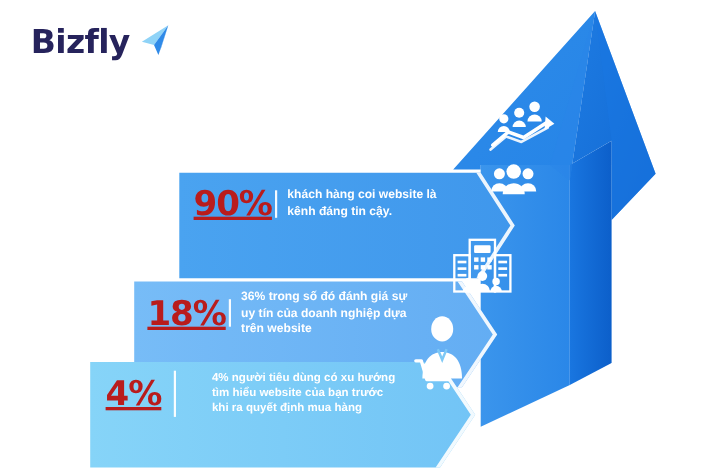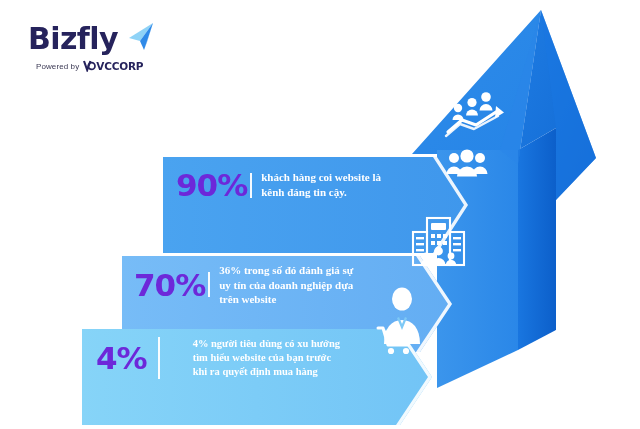--- a/index.html
+++ b/index.html
@@ -35,26 +35,27 @@
     font-family:"DejaVu Sans","Liberation Sans",sans-serif;
   }
 
   
   #art{position:absolute;left:0;top:0;width:640px;height:429px;}
 
   
   .step-text{position:absolute;display:flex;align-items:center;color:#ffffff;}
   .pct{
     font-family:"DejaVu Sans","Liberation Sans",sans-serif;
-    font-weight:bold;color:#6d28d9;letter-spacing:-1px;
+    font-weight:bold;color:#b91c1c;letter-spacing:-1px;
     white-space:nowrap;
+    text-decoration:underline;
   }
   .divider{background:#ffffff;opacity:.95;}
   .desc{
-    font-family:Liberation Serif, serif;
+    font-family:Liberation Sans, sans-serif;
     font-weight:bold;color:#ffffff;
     line-height:1.33;white-space:pre-line;
   }
 
   #t90{left:176px;top:167px;}
   #t90 .pct{font-size:31px;}
   #t90 .divider{width:2px;height:25px;margin:0 9px 0 3px;}
   #t90 .desc{font-size:11px;}
 
   #t70{left:134px;top:263px;}
@@ -72,30 +73,20 @@
 
 <div id="stage">
 
   <div id="logo">
     <div id="logo-word">Bizfly</div>
     <svg id="logo-plane" viewBox="0 0 42 30">
       <polygon points="40,1 16,16 27,19" fill="#8fd3f7"></polygon>
       <polygon points="40,1 27,19 31,28" fill="#2f8ae8"></polygon>
       <polygon points="40,1 31,28 34,20" fill="#1f7fe5" opacity="0.85"></polygon>
     </svg>
-    <div id="logo-powered">
-      <span id="powered-label">Powered by</span>
-      <span id="vccorp-mark">
-        <svg width="13" height="12" viewBox="0 0 13 12">
-          <path d="M1 1 L4.2 10 L7.4 1" fill="none" stroke="#26235c" stroke-width="2.1"></path>
-          <circle cx="8.6" cy="6" r="3.4" fill="none" stroke="#26235c" stroke-width="1.7"></circle>
-        </svg>
-        <span id="vccorp-text">VCCORP</span>
-      </span>
-    </div>
   </div>
 
   <svg id="art" viewBox="0 0 640 429">
     <defs>
       <linearGradient id="g90" x1="0" y1="0" x2="1" y2="0">
         <stop offset="0%" stop-color="#4aa3f0"></stop>
         <stop offset="100%" stop-color="#3f97ec"></stop>
       </linearGradient>
       <linearGradient id="g70" x1="0" y1="0" x2="1" y2="0">
         <stop offset="0%" stop-color="#77bcf7"></stop>
@@ -221,21 +212,21 @@
   </svg>
 
   <div class="step-text" id="t90">
     <span class="pct">90%</span>
     <span class="divider"></span>
     <span class="desc">khách hàng coi website là
 kênh đáng tin cậy.</span>
   </div>
 
   <div class="step-text" id="t70">
-    <span class="pct">70%</span>
+    <span class="pct">18%</span>
     <span class="divider"></span>
     <span class="desc">36% trong số đó đánh giá sự
 uy tín của doanh nghiệp dựa
 trên website</span>
   </div>
 
   <div class="step-text" id="t4">
     <span class="pct">4%</span>
     <span class="divider"></span>
     <span class="desc">4% người tiêu dùng có xu hướng

